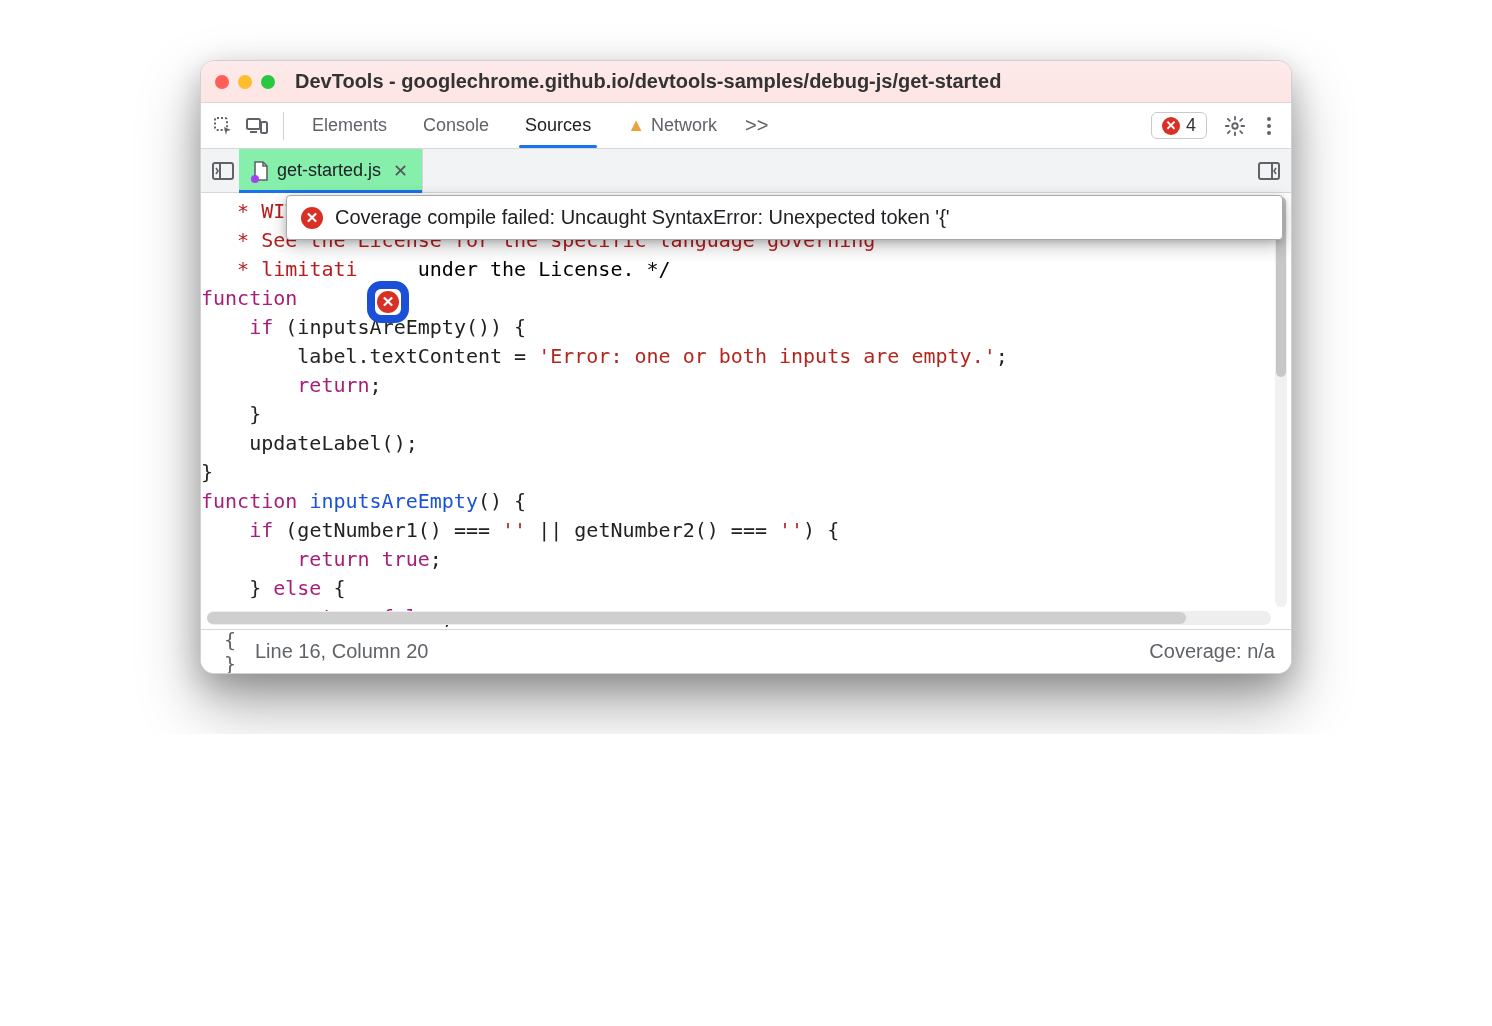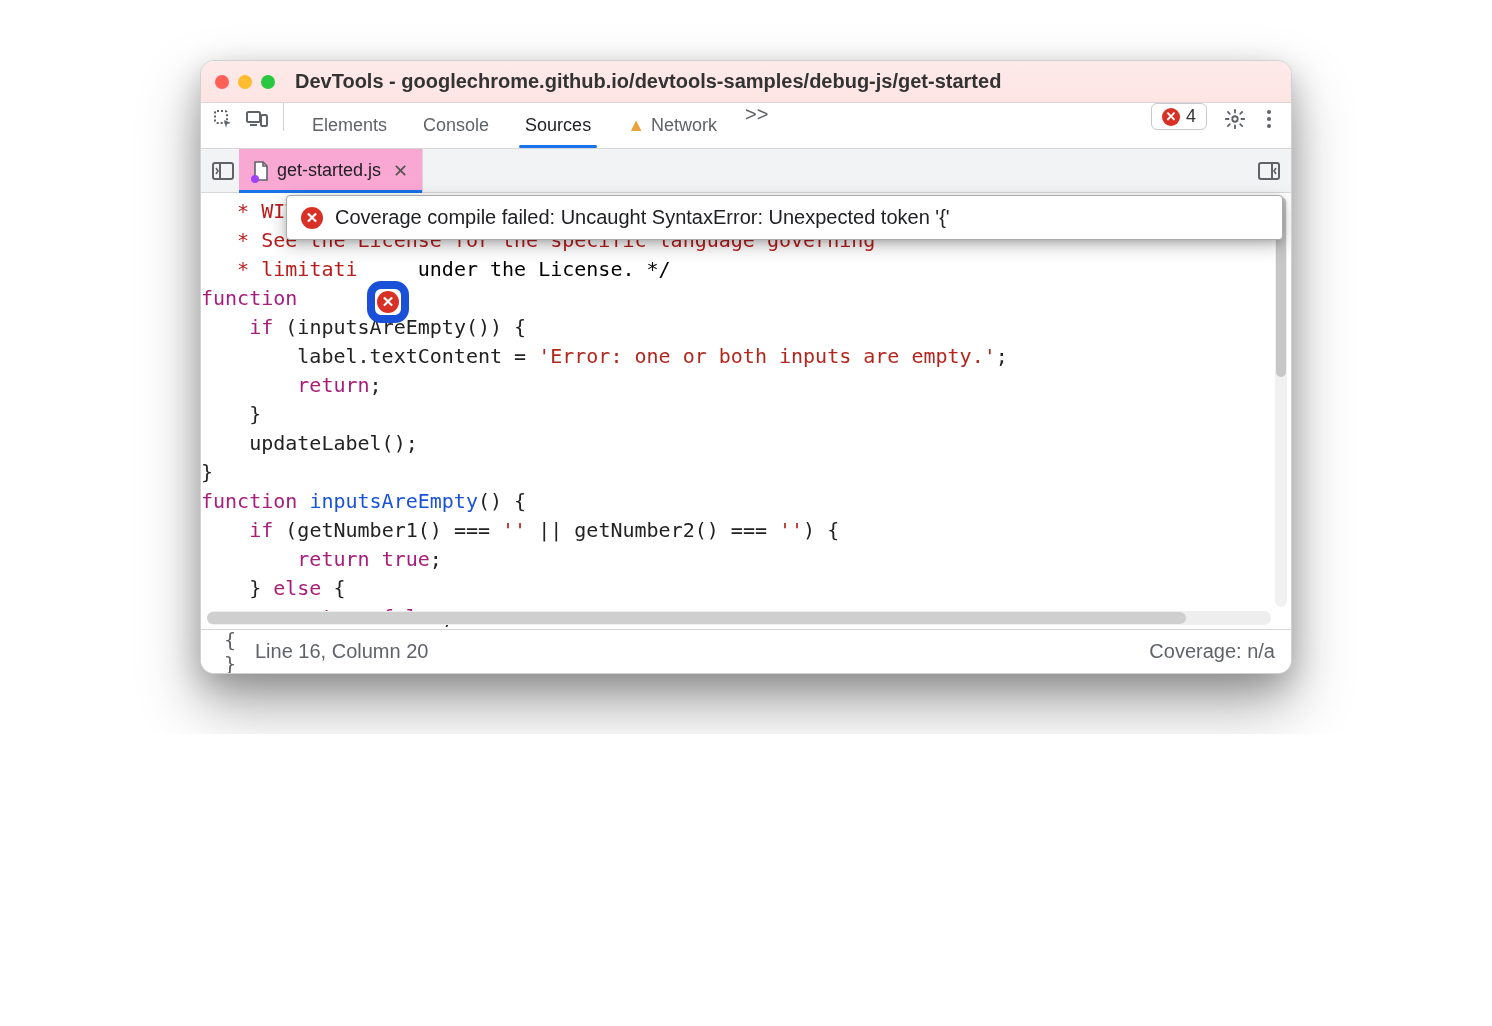--- a/index.html
+++ b/index.html
@@ -31,21 +31,21 @@
     }
     .traffic-lights { display: flex; gap: 9px; }
     .light { width: 14px; height: 14px; border-radius: 50%; }
     .light.red { background: #ff5f57; }
     .light.yellow { background: #febc2e; }
     .light.green { background: #28c840; }
     .title { font-size: 20px; font-weight: 700; color: #333; margin-left: 10px; white-space: nowrap; overflow: hidden; text-overflow: ellipsis; }
 
     .toolbar {
       display: flex;
-      align-items: flex-start;
+      align-items: center;
       height: 46px;
       border-bottom: 1px solid #d7d7d7;
       background: #fff;
       padding: 0 6px;
       gap: 2px;
     }
     .toolsep { width:1px; height: 28px; background:#d0d0d0; margin: 0 8px; }
     .icon-btn {
       width: 32px; height: 32px;
       display: flex; align-items: center; justify-content: center;
@@ -86,21 +86,21 @@
       display: flex; align-items: center;
       height: 44px;
       background: #f1f3f4;
       border-bottom: 1px solid #d7d7d7;
       padding: 0 6px;
     }
     .filetab {
       display: flex; align-items: center; gap: 8px;
       height: 100%;
       padding: 0 14px;
-      background: #f9a8d4;
+      background: #86efac;
       border-right: 1px solid #d7d7d7;
       position: relative;
       font-size: 18px;
       color: #202124;
     }
     .filetab::after {
       content:""; position:absolute; left:0; right:0; bottom:-1px;
       height:3px; background:#1a73e8;
     }
     .file-icon { position: relative; width: 16px; height: 20px; }

